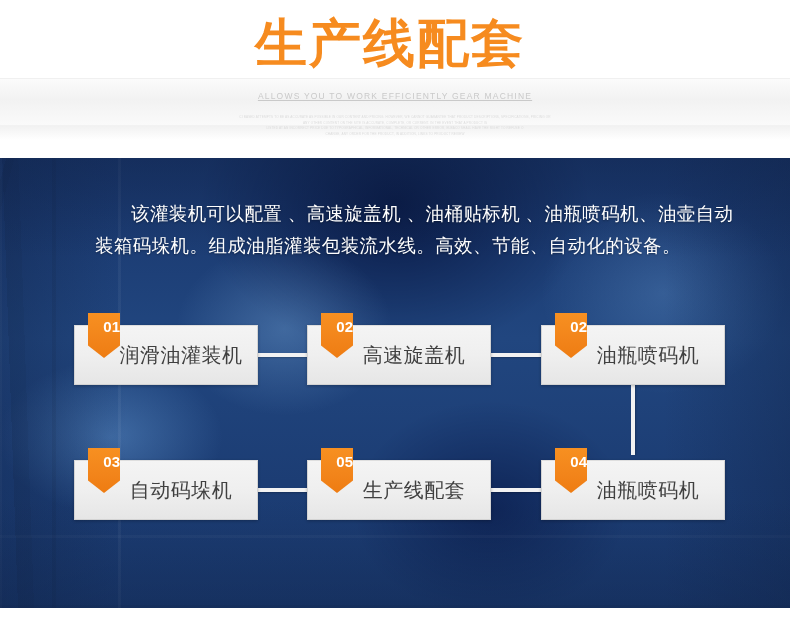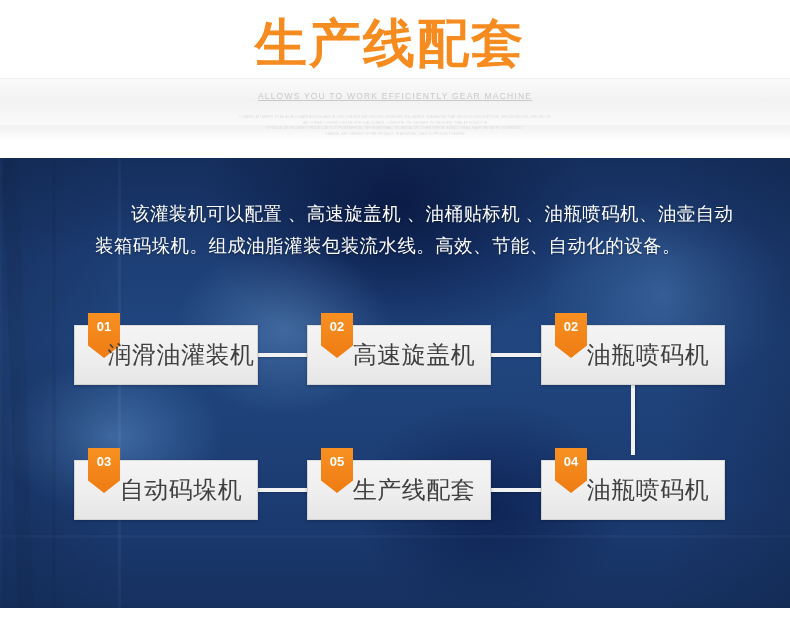--- a/index.html
+++ b/index.html
@@ -115,35 +115,35 @@
     background:linear-gradient(to bottom,#f4f4f4 0%,#efefef 50%,#e6e6e6 100%);
     border:1px solid #d3d3d3;
     border-top-color:#dedede;
     box-shadow:0 1px 3px rgba(0,0,0,.25);
   }
   .card-label {
     position:absolute;
     left:0; right:0; top:0; bottom:0;
     display:flex; align-items:center; justify-content:center;
     padding-left:30px;
-    font-size:24px;
+    font-size:20px;
     color:#404040;
     font-family:"Liberation Sans","DejaVu Sans",sans-serif;
     letter-spacing:.5px;
   }
   .badge {
     position:absolute;
     left:13px; top:-13px;
     width:32px; height:45px;
     background:linear-gradient(to bottom,#F79021 0%,#F2841A 60%,#EE7C12 100%);
     clip-path:polygon(0 0,100% 0,100% 72%,50% 100%,0 72%);
     color:#ffffff;
-    font-size:13px;
+    font-size:15px;
     font-weight:bold;
-    text-align:center;
+    text-align:right;
     line-height:28px;
     font-family:"Liberation Sans","DejaVu Sans",sans-serif;
     box-shadow:0 1px 2px rgba(0,0,0,.3);
   }
 
   
   .conn-h {
     position:absolute;
     height:4px;
     background:#f2f2f2;

